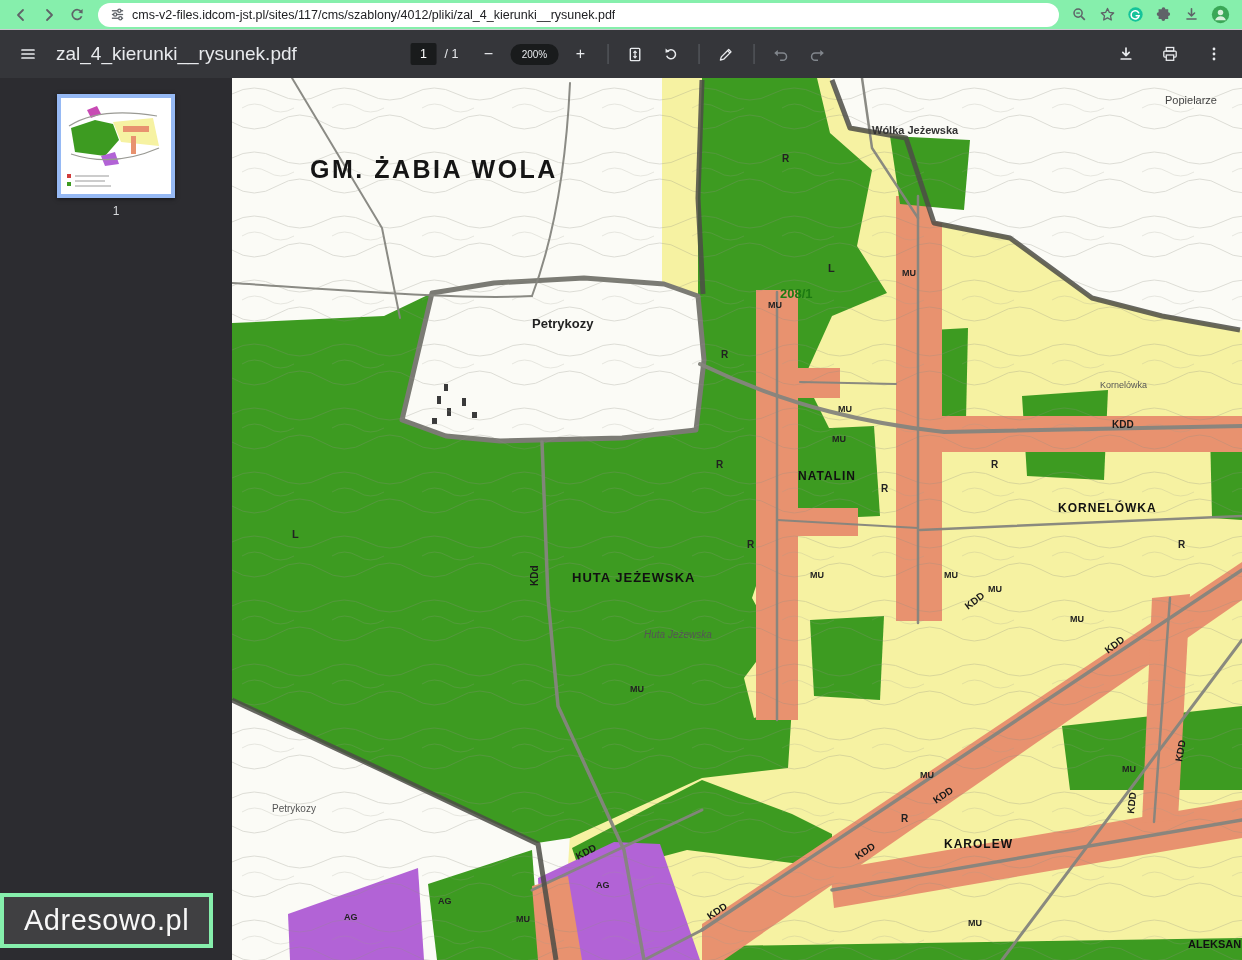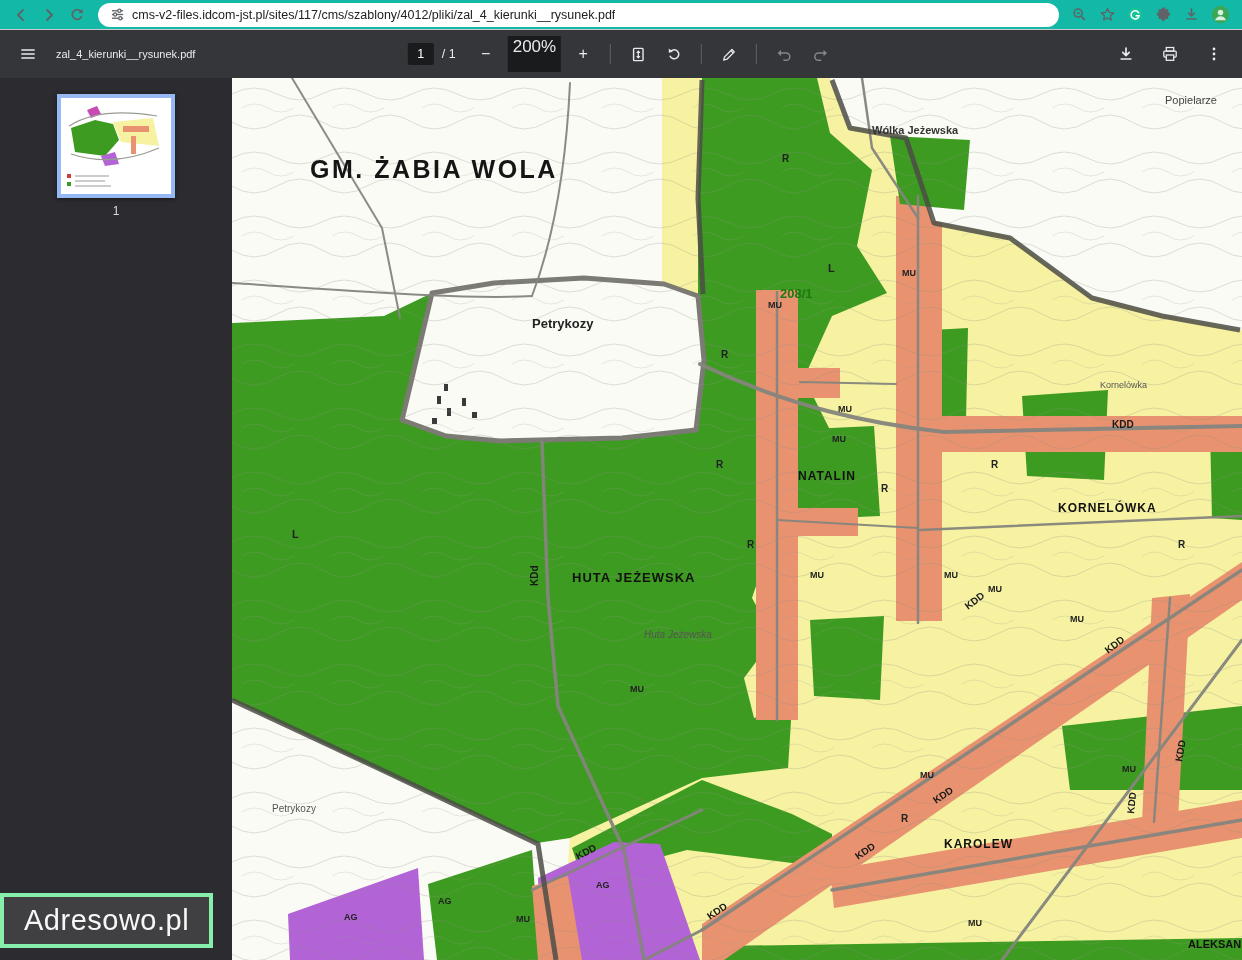--- a/index.html
+++ b/index.html
@@ -1,29 +1,29 @@
 <!DOCTYPE html>
 <html style="--c-white: #fbfbf6; --c-yellow: #f6f2a2; --c-green: #3d9b21; --c-salmon: #e8926f; --c-purple: #b263d6; --c-road: #85857e; --c-boundary: #4c4c46;"><head>
 <meta charset="utf-8">
 <style>
   *{margin:0;padding:0;box-sizing:border-box}
   html,body{width:1242px;height:960px;overflow:hidden;font-family:"Liberation Sans",sans-serif;background:#525659}
   
-  .browser-bar{height:30px;background:#14b8a6;display:flex;align-items:center;padding:0 8px;gap:2px;border-bottom:1px solid #c8cbcf}
+  .browser-bar{height:30px;background:#86efac;display:flex;align-items:center;padding:0 8px;gap:2px;border-bottom:1px solid #c8cbcf}
   .nav-btn{width:26px;height:26px;border-radius:50%;display:flex;align-items:center;justify-content:center;flex-shrink:0}
   .omnibox{flex:1;height:24px;background:#ffffff;border-radius:12px;display:flex;align-items:center;gap:7px;padding:0 12px;margin:0 6px;min-width:0}
   .url-text{font-size:12.5px;color:#202124;white-space:nowrap;overflow:hidden;text-overflow:ellipsis}
   .browser-icons{display:flex;align-items:center;gap:11px;padding:0 4px;flex-shrink:0}
   
   .pdf-toolbar{height:48px;background:#35363a;display:flex;align-items:center;padding:0 14px;color:#e8eaed;position:relative;z-index:3}
-  .pdf-filename{font-size:11px;margin-left:14px;color:#e8eaed}
+  .pdf-filename{font-size:19px;margin-left:14px;color:#e8eaed}
   .toolbar-center{position:absolute;left:50%;transform:translateX(-50%);display:flex;align-items:center;gap:8px}
   .page-input{width:26px;height:22px;background:#191b1c;border:none;border-radius:2px;color:#fff;font-size:12.5px;text-align:center;font-family:"Liberation Sans",sans-serif}
   .page-count{font-size:12.5px;color:#e8eaed;margin-right:8px}
-  .zoom-box{min-width:48px;height:36px;background:#191b1c;border-radius:0;font-size:17px;line-height:22px;text-align:center;padding:0 5px}
+  .zoom-box{min-width:48px;height:21px;background:#191b1c;border-radius:10px;font-size:10px;line-height:22px;text-align:center;padding:0 5px}
   .tb-btn{width:28px;height:28px;border-radius:50%;display:flex;align-items:center;justify-content:center;font-size:16px;color:#e8eaed}
   .tb-div{width:1px;height:20px;background:#5f6368;margin:0 5px}
   .toolbar-right{margin-left:auto;display:flex;align-items:center;gap:16px}
   
   .main{display:flex;height:882px}
   .thumb-panel{width:232px;background:#2c2c30;flex-shrink:0;display:flex;flex-direction:column;align-items:center;padding-top:16px}
   .thumb{width:118px;height:104px;background:#fff;border:4px solid #96b9f4;box-shadow:0 1px 4px rgba(0,0,0,.5)}
   .thumb-label{color:#d7d9dc;font-size:12px;margin-top:6px}
   .viewer{flex:1;background:#525659;overflow:hidden}
   .viewer svg{display:block}

